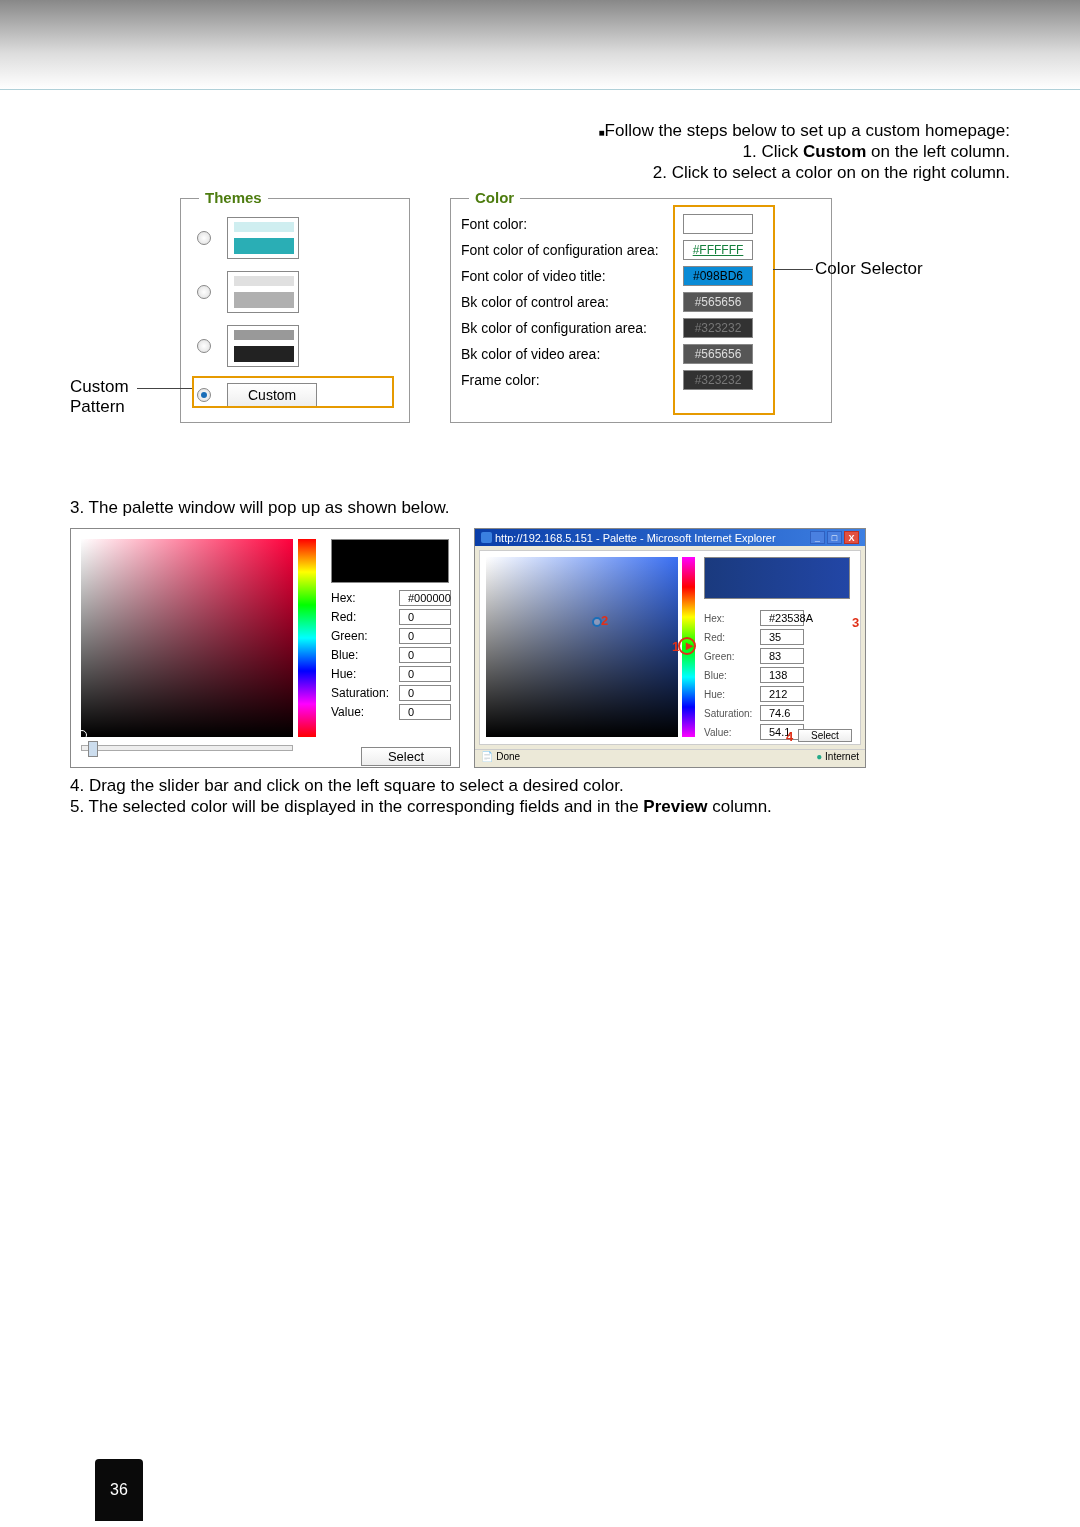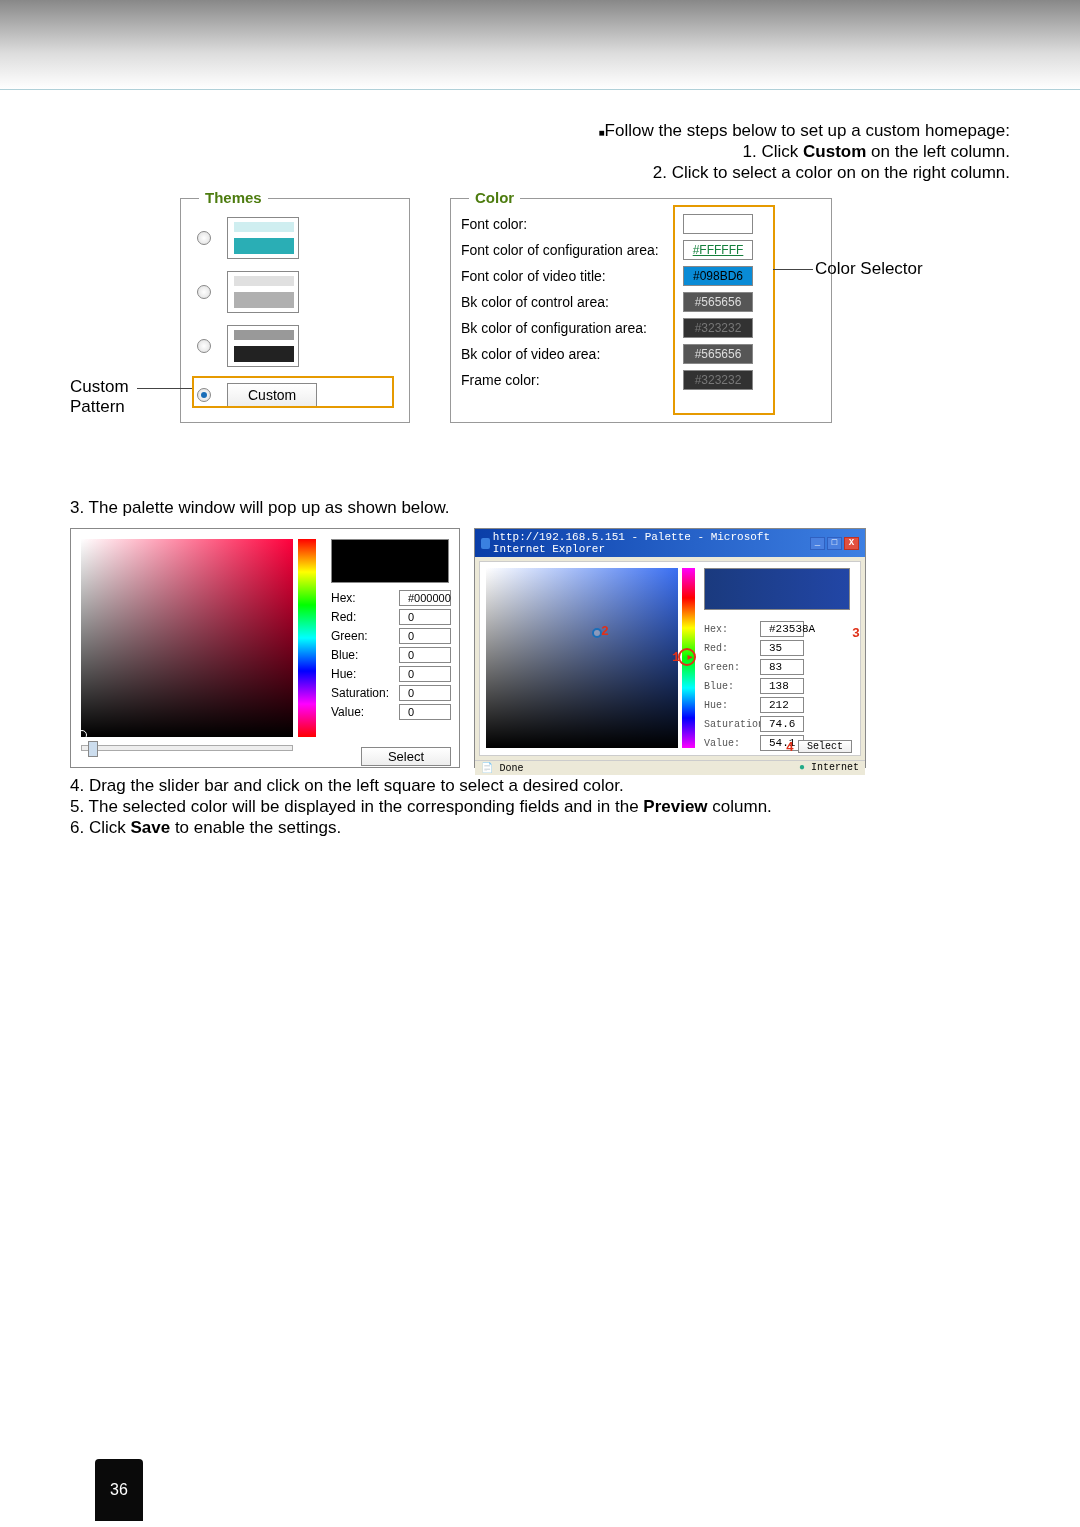--- a/index.html
+++ b/index.html
@@ -136,21 +136,20 @@
       border:1px solid #aaa; background:#eee;
     }
     .slider-thumb {
       position:absolute; left:17px; top:212px; width:10px; height:16px;
       background:#cde; border:1px solid #888;
     }
     
     .palette-box2 {
       width:392px; height:240px; border:1px solid #888; position:relative;
       background:#ece9d8;
-      font-family:Liberation Mono, monospace;
     }
     .ie-title {
       background:linear-gradient(to right,#0a3ea8,#3d7fe2);
       color:#fff; font-size:11px; padding:2px 6px;
       display:flex; justify-content:space-between; align-items:center;
     }
     .ie-ctrls { display:flex; gap:2px; }
     .ie-ctrl { width:15px; height:13px; display:flex; align-items:center; justify-content:center; font-size:9px; font-weight:bold; }
     .ie-min { background:#4a80e0; color:#fff; border:1px solid #3060c0; }
     .ie-max { background:#4a80e0; color:#fff; border:1px solid #3060c0; }
@@ -384,21 +383,20 @@
         <div class="ie-status">
           <span><span>📄</span> <span>Done</span></span>
           <span><span class="dot">●</span> <span>Internet</span></span>
         </div>
       </div>
     </div>
 
     <div class="after-text">
       <p>4. Drag the slider bar and click on the left square to select a desired color.</p>
       <p><span>5. The selected color will be displayed in the corresponding fields and in the </span><b>Preview</b><span> column.</span></p>
-      <p><span>6. Click </span><b>Save</b><span> to enable the settings.</span></p>
     </div>
   </div>
 
 </div>
 
 <div class="page-num-tab">
   <span>36</span>
 </div>
 
 </body></html>

